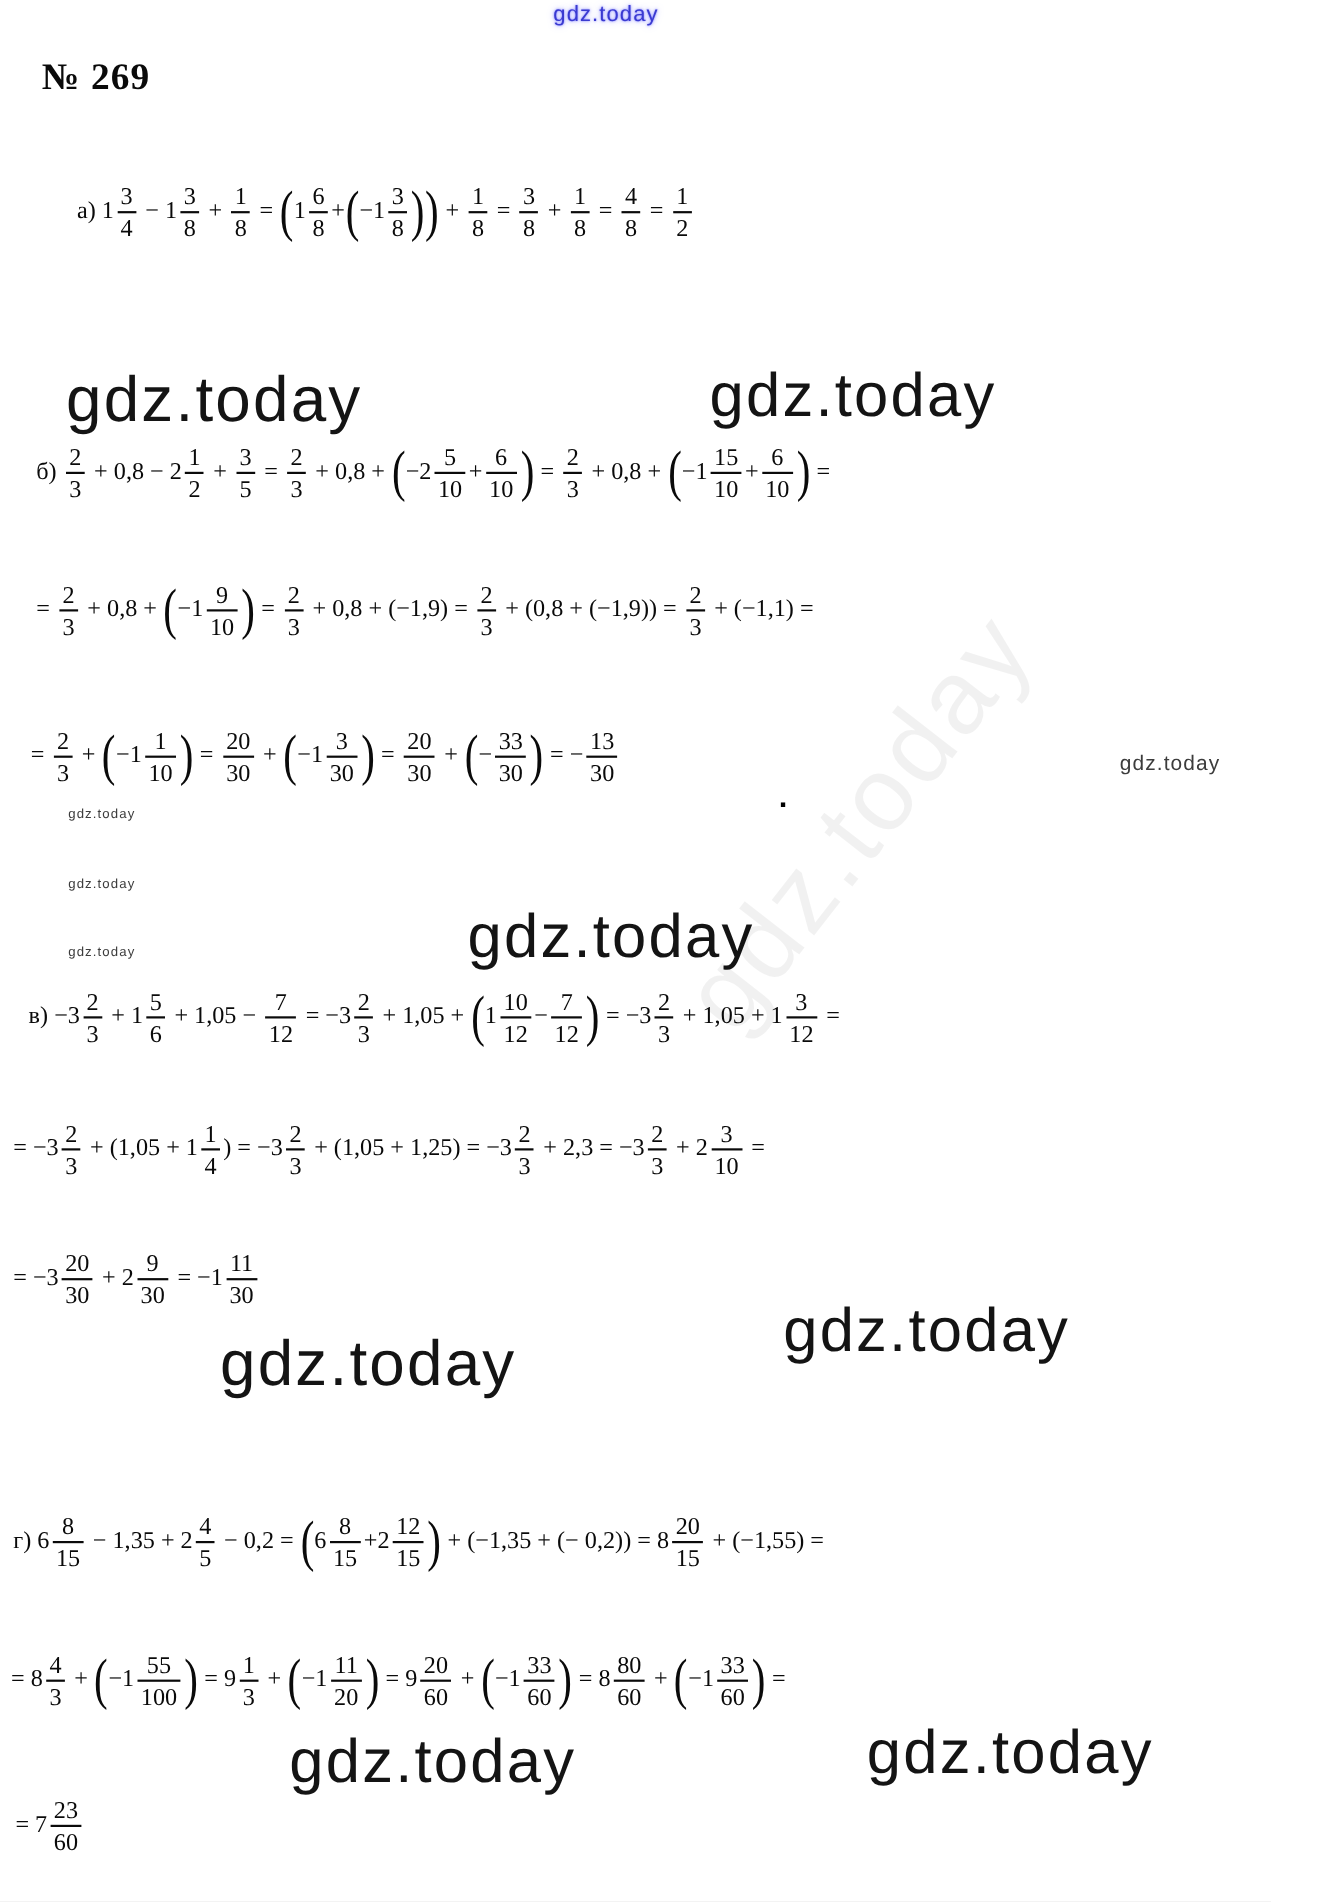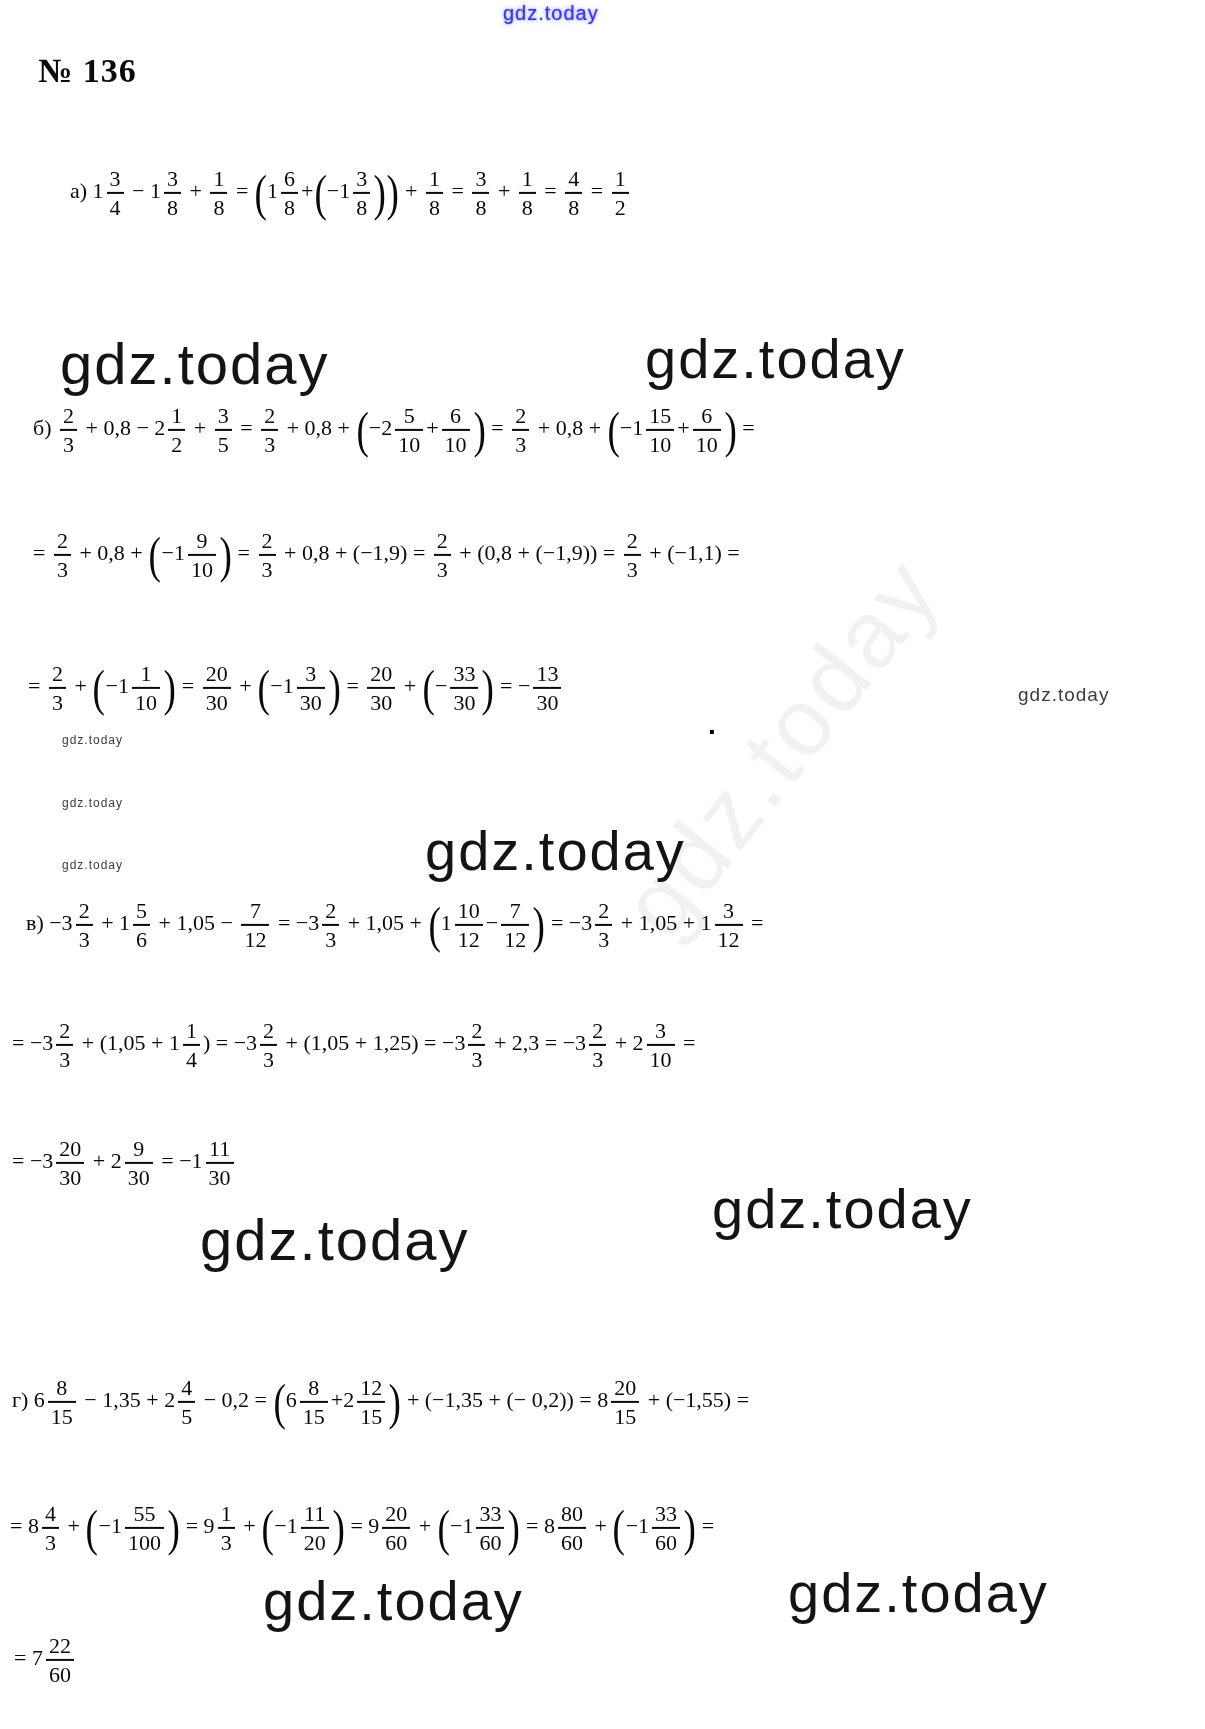--- a/index.html
+++ b/index.html
@@ -53,21 +53,21 @@
   .wm-dot{color:#000;font-weight:bold;}
   .wm-ghost{
     opacity:.05;font-weight:300;letter-spacing:4px;color:#000;
     transform:rotate(-52deg);transform-origin:0 0;
   }
 </style>
 </head>
 <body>
 
 <div class="page">
-  <div class="title">№ 136</div>
+  <div class="title">№ 269</div>
   <div id="wm-layer">
       <div class="wm wm-blue" style="left: 503px; top: 2px; font-size: 20px;">gdz.today</div>
       <div class="wm wm-big" style="left: 60px; top: 330px; font-size: 58px;">gdz.today</div>
       <div class="wm wm-big" style="left: 645px; top: 326px; font-size: 56px;">gdz.today</div>
       <div class="wm wm-small" style="left: 1018px; top: 684px; font-size: 19px;">gdz.today</div>
       <div class="wm wm-small" style="left: 62px; top: 733px; font-size: 12px;">gdz.today</div>
       <div class="wm wm-dot" style="left: 708px; top: 716px; font-size: 28px;">·</div>
       <div class="wm wm-small" style="left: 62px; top: 796px; font-size: 12px;">gdz.today</div>
       <div class="wm wm-big" style="left: 425px; top: 818px; font-size: 56px;">gdz.today</div>
       <div class="wm wm-small" style="left: 62px; top: 858px; font-size: 12px;">gdz.today</div>
@@ -80,15 +80,15 @@
   <div id="math-layer">
       <div class="mline" style="left: 70px; top: 193px;"><span>а) 1</span><span class="frac"><span class="num">3</span><span class="den">4</span></span><span> − 1</span><span class="frac"><span class="num">3</span><span class="den">8</span></span><span> + </span><span class="frac"><span class="num">1</span><span class="den">8</span></span><span> = </span><span class="bp">(</span><span>1</span><span class="frac"><span class="num">6</span><span class="den">8</span></span><span>+</span><span class="bp">(</span><span>−1</span><span class="frac"><span class="num">3</span><span class="den">8</span></span><span class="bp">)</span><span class="bp">)</span><span> + </span><span class="frac"><span class="num">1</span><span class="den">8</span></span><span> = </span><span class="frac"><span class="num">3</span><span class="den">8</span></span><span> + </span><span class="frac"><span class="num">1</span><span class="den">8</span></span><span> = </span><span class="frac"><span class="num">4</span><span class="den">8</span></span><span> = </span><span class="frac"><span class="num">1</span><span class="den">2</span></span></div>
       <div class="mline" style="left: 33px; top: 430px;"><span>б) </span><span class="frac"><span class="num">2</span><span class="den">3</span></span><span> + 0,8 − 2</span><span class="frac"><span class="num">1</span><span class="den">2</span></span><span> + </span><span class="frac"><span class="num">3</span><span class="den">5</span></span><span> = </span><span class="frac"><span class="num">2</span><span class="den">3</span></span><span> + 0,8 + </span><span class="bp">(</span><span>−2</span><span class="frac"><span class="num">5</span><span class="den">10</span></span><span>+</span><span class="frac"><span class="num">6</span><span class="den">10</span></span><span class="bp">)</span><span> = </span><span class="frac"><span class="num">2</span><span class="den">3</span></span><span> + 0,8 + </span><span class="bp">(</span><span>−1</span><span class="frac"><span class="num">15</span><span class="den">10</span></span><span>+</span><span class="frac"><span class="num">6</span><span class="den">10</span></span><span class="bp">)</span><span> =</span></div>
       <div class="mline" style="left: 33px; top: 555px;"><span>= </span><span class="frac"><span class="num">2</span><span class="den">3</span></span><span> + 0,8 + </span><span class="bp">(</span><span>−1</span><span class="frac"><span class="num">9</span><span class="den">10</span></span><span class="bp">)</span><span> = </span><span class="frac"><span class="num">2</span><span class="den">3</span></span><span> + 0,8 + (−1,9) = </span><span class="frac"><span class="num">2</span><span class="den">3</span></span><span> + (0,8 + (−1,9)) = </span><span class="frac"><span class="num">2</span><span class="den">3</span></span><span> + (−1,1) =</span></div>
       <div class="mline" style="left: 28px; top: 688px;"><span>= </span><span class="frac"><span class="num">2</span><span class="den">3</span></span><span> + </span><span class="bp">(</span><span>−1</span><span class="frac"><span class="num">1</span><span class="den">10</span></span><span class="bp">)</span><span> = </span><span class="frac"><span class="num">20</span><span class="den">30</span></span><span> + </span><span class="bp">(</span><span>−1</span><span class="frac"><span class="num">3</span><span class="den">30</span></span><span class="bp">)</span><span> = </span><span class="frac"><span class="num">20</span><span class="den">30</span></span><span> + </span><span class="bp">(</span><span>−</span><span class="frac"><span class="num">33</span><span class="den">30</span></span><span class="bp">)</span><span> = −</span><span class="frac"><span class="num">13</span><span class="den">30</span></span></div>
       <div class="mline" style="left: 26px; top: 925px;"><span>в) −3</span><span class="frac"><span class="num">2</span><span class="den">3</span></span><span> + 1</span><span class="frac"><span class="num">5</span><span class="den">6</span></span><span> + 1,05 − </span><span class="frac"><span class="num">7</span><span class="den">12</span></span><span> = −3</span><span class="frac"><span class="num">2</span><span class="den">3</span></span><span> + 1,05 + </span><span class="bp">(</span><span>1</span><span class="frac"><span class="num">10</span><span class="den">12</span></span><span>−</span><span class="frac"><span class="num">7</span><span class="den">12</span></span><span class="bp">)</span><span> = −3</span><span class="frac"><span class="num">2</span><span class="den">3</span></span><span> + 1,05 + 1</span><span class="frac"><span class="num">3</span><span class="den">12</span></span><span> =</span></div>
       <div class="mline" style="left: 12px; top: 1045px;"><span>= −3</span><span class="frac"><span class="num">2</span><span class="den">3</span></span><span> + (1,05 + 1</span><span class="frac"><span class="num">1</span><span class="den">4</span></span><span>) = −3</span><span class="frac"><span class="num">2</span><span class="den">3</span></span><span> + (1,05 + 1,25) = −3</span><span class="frac"><span class="num">2</span><span class="den">3</span></span><span> + 2,3 = −3</span><span class="frac"><span class="num">2</span><span class="den">3</span></span><span> + 2</span><span class="frac"><span class="num">3</span><span class="den">10</span></span><span> =</span></div>
       <div class="mline" style="left: 12px; top: 1163px;"><span>= −3</span><span class="frac"><span class="num">20</span><span class="den">30</span></span><span> + 2</span><span class="frac"><span class="num">9</span><span class="den">30</span></span><span> = −1</span><span class="frac"><span class="num">11</span><span class="den">30</span></span></div>
       <div class="mline" style="left: 12px; top: 1402px;"><span>г) 6</span><span class="frac"><span class="num">8</span><span class="den">15</span></span><span> − 1,35 + 2</span><span class="frac"><span class="num">4</span><span class="den">5</span></span><span> − 0,2 = </span><span class="bp">(</span><span>6</span><span class="frac"><span class="num">8</span><span class="den">15</span></span><span>+2</span><span class="frac"><span class="num">12</span><span class="den">15</span></span><span class="bp">)</span><span> + (−1,35 + (− 0,2)) = 8</span><span class="frac"><span class="num">20</span><span class="den">15</span></span><span> + (−1,55) =</span></div>
       <div class="mline" style="left: 10px; top: 1528px;"><span>= 8</span><span class="frac"><span class="num">4</span><span class="den">3</span></span><span> + </span><span class="bp">(</span><span>−1</span><span class="frac"><span class="num">55</span><span class="den">100</span></span><span class="bp">)</span><span> = 9</span><span class="frac"><span class="num">1</span><span class="den">3</span></span><span> + </span><span class="bp">(</span><span>−1</span><span class="frac"><span class="num">11</span><span class="den">20</span></span><span class="bp">)</span><span> = 9</span><span class="frac"><span class="num">20</span><span class="den">60</span></span><span> + </span><span class="bp">(</span><span>−1</span><span class="frac"><span class="num">33</span><span class="den">60</span></span><span class="bp">)</span><span> = 8</span><span class="frac"><span class="num">80</span><span class="den">60</span></span><span> + </span><span class="bp">(</span><span>−1</span><span class="frac"><span class="num">33</span><span class="den">60</span></span><span class="bp">)</span><span> =</span></div>
-      <div class="mline" style="left: 14px; top: 1660px;"><span>= 7</span><span class="frac"><span class="num">22</span><span class="den">60</span></span></div>
+      <div class="mline" style="left: 14px; top: 1660px;"><span>= 7</span><span class="frac"><span class="num">23</span><span class="den">60</span></span></div>
     </div>
 </div>
 
 </body></html>

